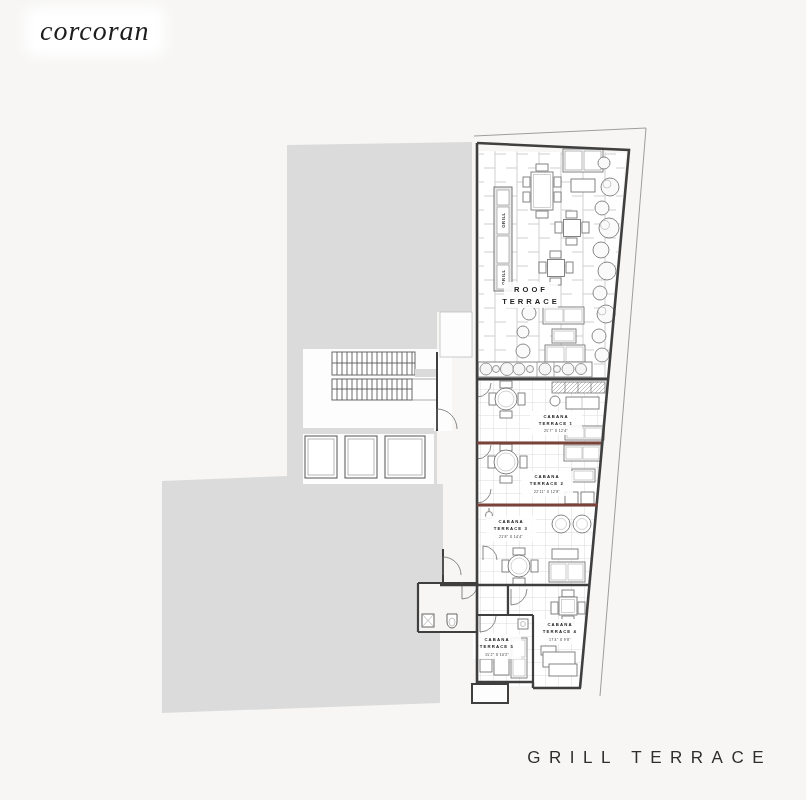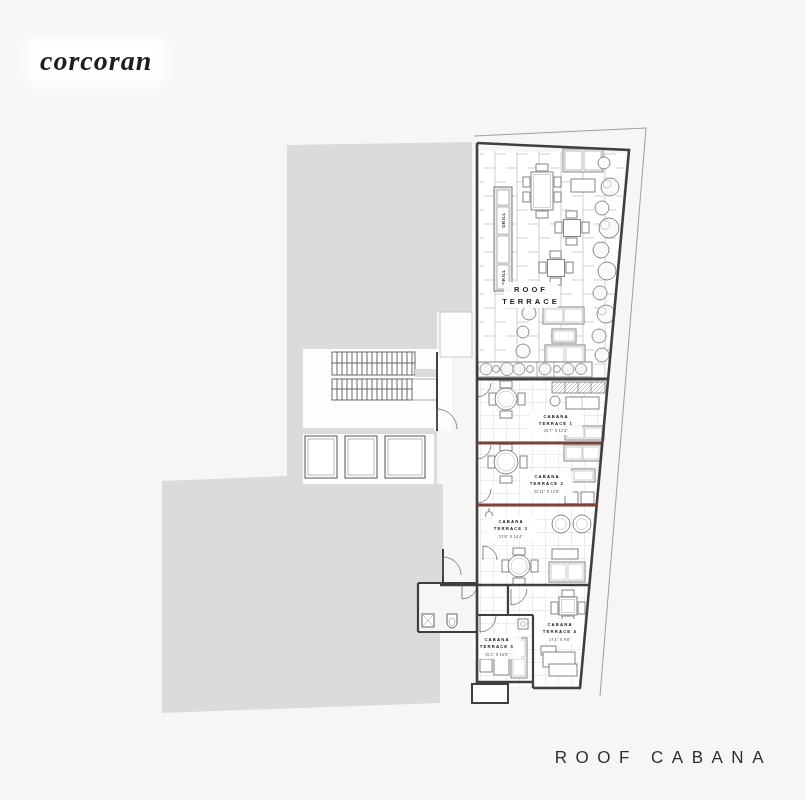--- a/index.html
+++ b/index.html
@@ -2,24 +2,24 @@
 <html><head>
 <meta charset="utf-8">
 <style>
   html,body{margin:0;padding:0;background:#f7f6f5;}
   .canvas{
     position:relative;width:806px;height:800px;background:#f7f6f5;
     overflow:hidden;font-family:"Liberation Sans",sans-serif;
   }
   .logo{
     position:absolute;left:34px;top:16px;
-    font-family:"Liberation Serif",serif;font-style:italic;font-weight:700;
+    font-family:"Liberation Serif",serif;font-style:italic;font-weight:400;
     font-size:28px;color:#1d1d1f;letter-spacing:1px;
     background:#fff;box-shadow:0 0 14px 10px rgba(255,255,255,.95);
-    padding:0 6px;border-radius:3px;line-height:1.1;margin-top:30px;
+    padding:0 6px;border-radius:3px;line-height:1.1;
   }
   .footer-title{
     position:absolute;right:34px;top:748px;
     font-size:17px;letter-spacing:8.5px;color:#2e2e2e;font-weight:500;
     white-space:nowrap;
   }
   svg text{font-family:"Liberation Sans",sans-serif;}
   .room-name{font-size:4.3px;font-weight:bold;letter-spacing:1.1px;fill:#222;}
   .room-dim{font-size:3.6px;letter-spacing:.3px;fill:#3c3c3c;}
   .main-label{font-size:7.6px;font-weight:bold;letter-spacing:3px;fill:#1f1f1f;}
@@ -318,14 +318,14 @@
       <path d="M477,615 H533 M533,615 V682 M508,585 V615" stroke-width="2.2"></path>
       <rect x="472" y="684" width="36" height="19" fill="#fdfdfd" stroke-width="2"></rect>
     </g>
     <g stroke="#7a423a" fill="none">
       <path d="M477,443 H601" stroke-width="3"></path>
       <path d="M477,505 H598" stroke-width="3"></path>
     </g>
 
   </svg>
 
-  <div class="footer-title">ROOF CABANA</div>
+  <div class="footer-title">GRILL TERRACE</div>
 </div>
 
 </body></html>

